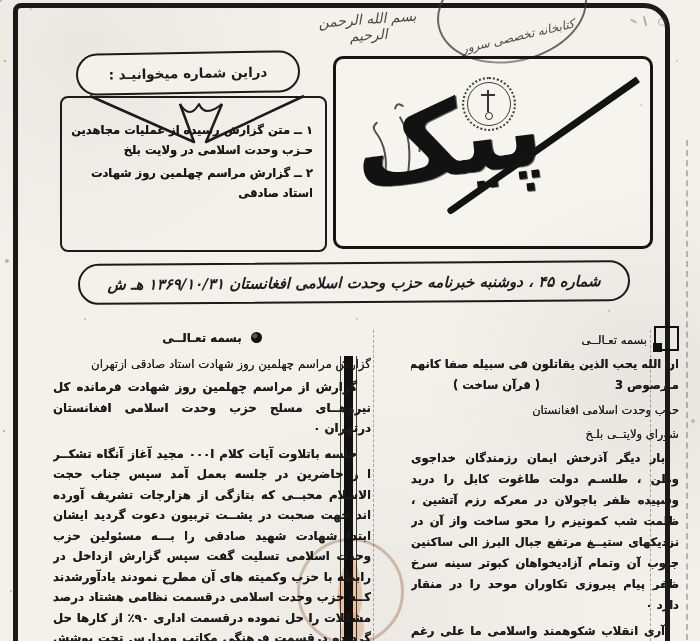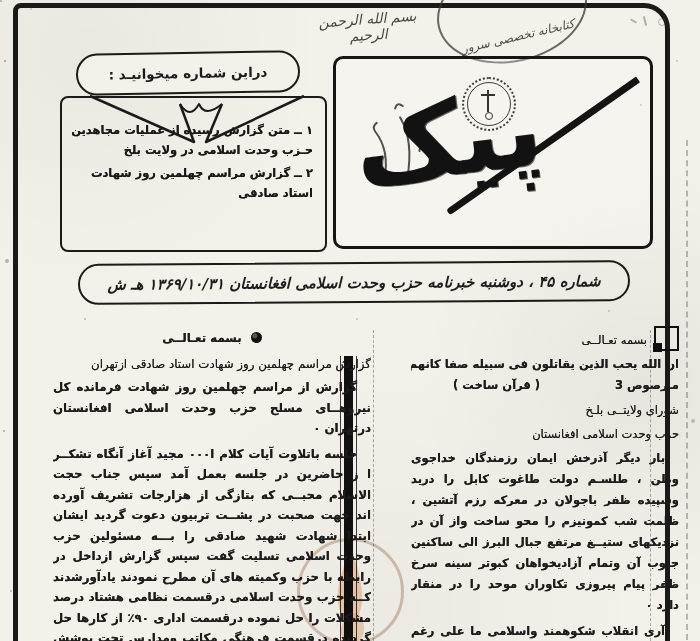--- a/index.html
+++ b/index.html
@@ -184,22 +184,22 @@
   <div class="col col-right">
     <div class="headline-r">
       <span class="sq-marker"></span>
     </div>
     <div class="center-b">بسمه تعـالــی</div>
     <div class="verse">ان الله یحب الذین یقاتلون فی سبیله صفا کانهم بنیان</div>
     <div class="verse2">
       <span>مـرصوص 3</span>
       <span>( قرآن ساخت )</span>
     </div>
+    <div class="center-b">حزب وحدت اسلامی افغانستان</div>
     <div class="center-b">شورای ولایتــی بلـخ</div>
-    <div class="center-b">حزب وحدت اسلامی افغانستان</div>
     <p class="ind">بار دیگر آذرخش ایمان رزمندگان خداجوی وطن ، طلسـم دولت طاغوت کابل را درید وسپیده ظفر باجولان در معرکه رزم آتشین ، ظلمت شب کمونیزم را محو ساخت واز آن در نزدیکهای ستیــغ مرتفع جبال البرز الی ساکنین جنوب آن وتمام آزادیخواهان کبوتر سینه سرخ ظفر پیام پیروزی تکاوران موحد را در منقار دارد ۰</p>
     <p class="ind">آری   انقلاب شکوهمند واسلامی ما علی رغم تبلیغات کاذبانه دشمن زبون روسی وعمال مزدورش هرروز اوج وعظمت بیش تر می گیرد وتلاشهای خائنانه شرق وغرب را برای به سازش کشانیــدن</p>
   </div>
 
   <div class="col col-left">
     <div class="basmala-row">
       <span class="dot-icon"></span><span>بسمه تعـالــی</span>
     </div>
     <div class="center-b">گزارش مراسم چهلمین روز شهادت استاد صادقی ازتهران</div>
     <p class="ind">گزارش از مراسم چهلمین روز شهادت فرمانده کل نیروهــای مسلح حزب وحدت اسلامی افغانستان درتهران ۰</p>

